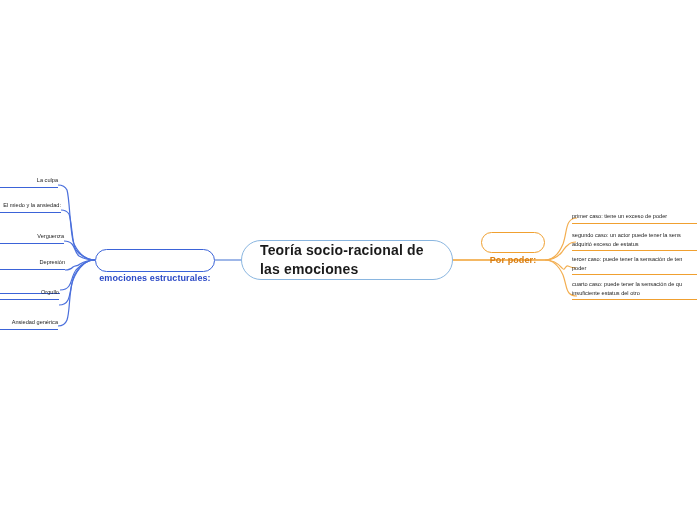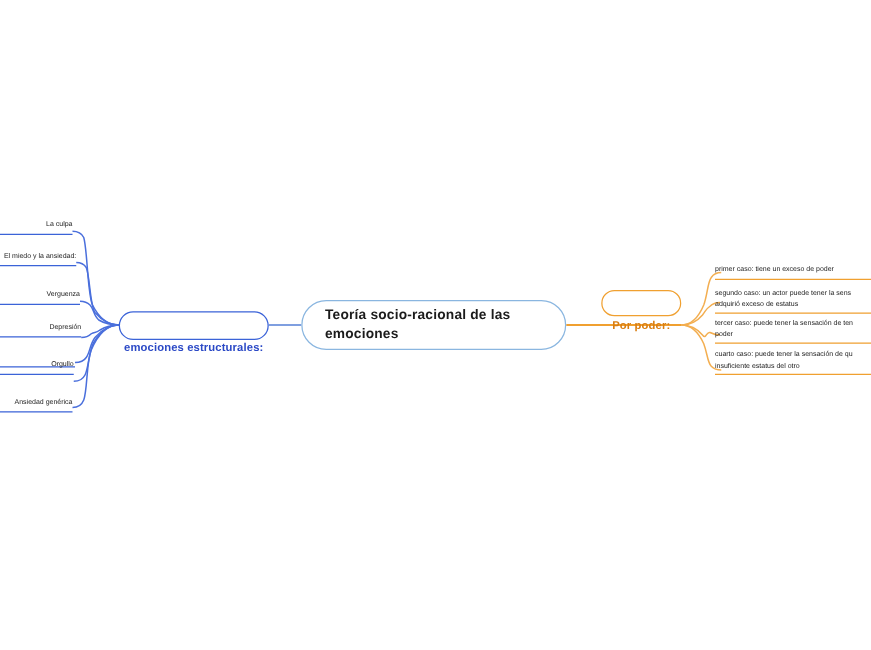--- a/index.html
+++ b/index.html
@@ -42,21 +42,21 @@
     height: 40px;
     box-sizing: border-box;
     border: 1.4px solid #8ab6e0;
     border-radius: 20px;
     background: #ffffff;
     display: flex;
     align-items: center;
     padding: 0 18px;
   }
   .root-label {
-    font-size: 11px;
+    font-size: 14px;
     font-weight: bold;
     color: #1b1b1b;
     line-height: 1.35;
     letter-spacing: 0.15px;
   }
 
   
   .branch-node {
     position: absolute;
     box-sizing: border-box;

